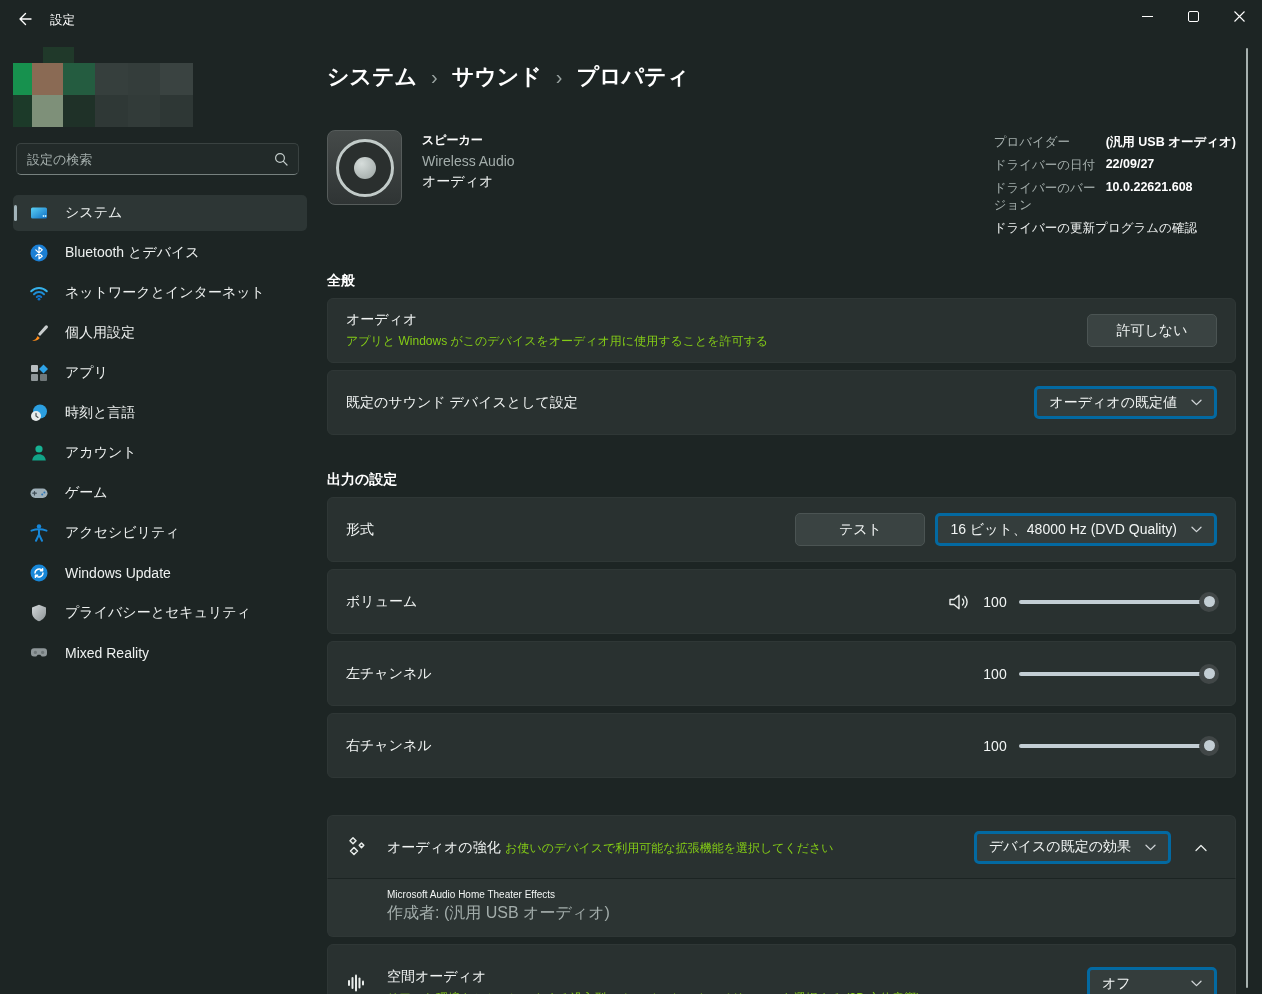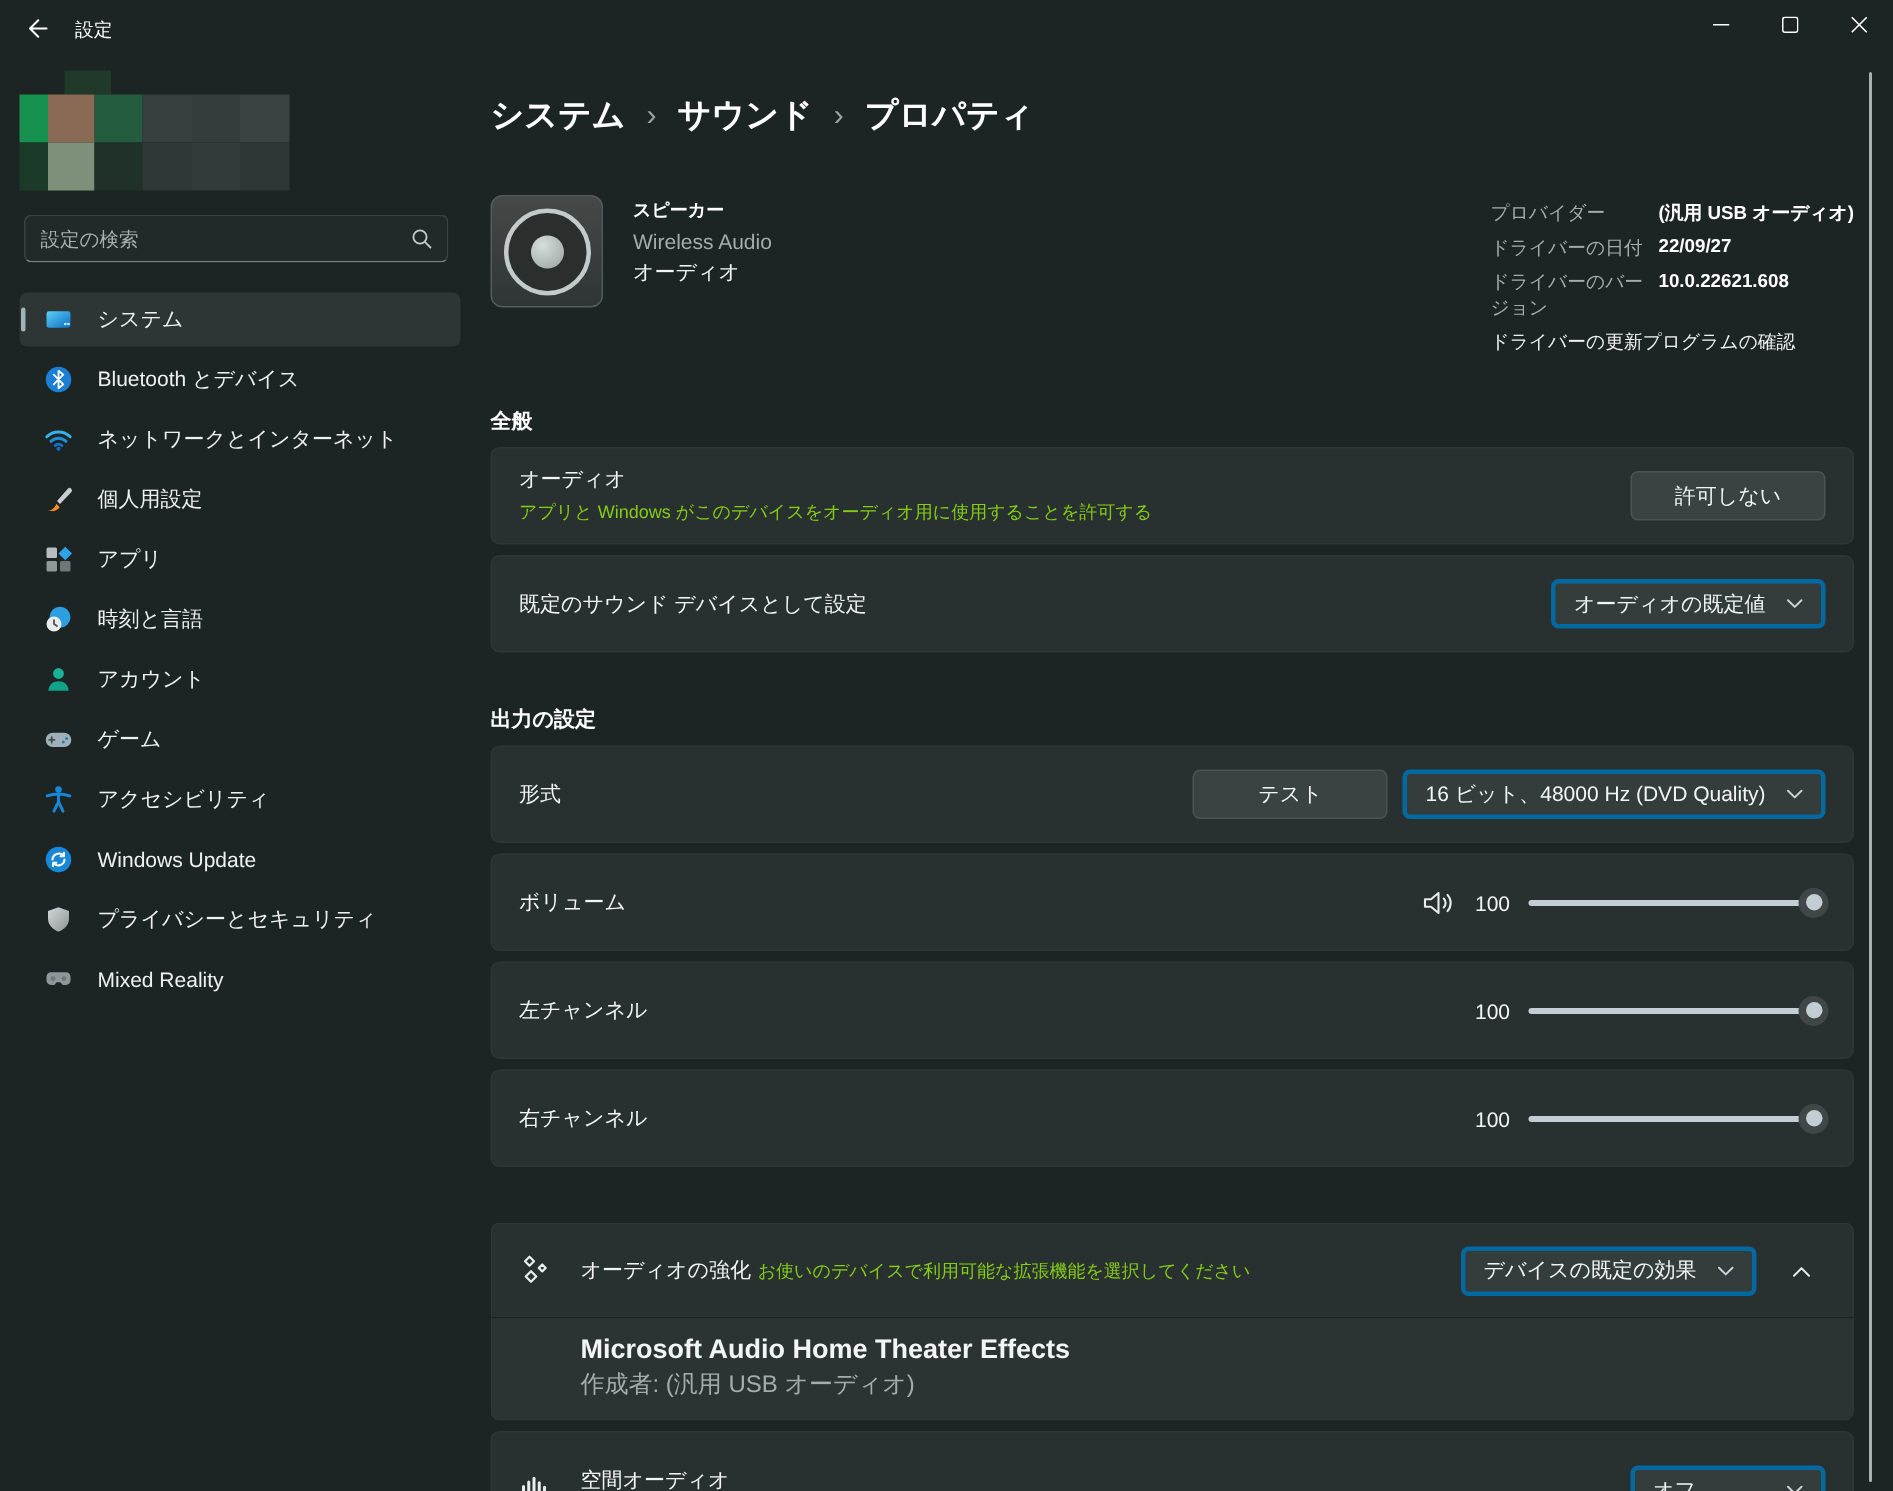--- a/index.html
+++ b/index.html
@@ -79,21 +79,21 @@
     background:#414747;display:flex;align-items:center;justify-content:center;}
   .slider-thumb::after{content:"";width:11px;height:11px;border-radius:50%;background:#c3ced4;}
   
   .card-group{margin-bottom:7px;}
   .card-group .exp-head{background:#293130;border:1px solid #2f3736;border-bottom:none;
     border-radius:6px 6px 0 0;display:flex;align-items:center;padding:0 18px;min-height:63px;box-sizing:border-box;}
   .exp-icon{width:22px;display:flex;justify-content:center;margin-right:19px;flex:none;}
   .exp-sub{background:#2c3433;border:1px solid #2f3736;border-top:1px solid #1c2423;
     border-radius:0 0 6px 6px;padding:10px 18px 12px 59px;box-sizing:border-box;min-height:57px;
     display:flex;flex-direction:column;justify-content:center;}
-  .sub-title{font-size:18px;color:#f2f5f4;font-weight:bold;}
+  .sub-title{font-size:10px;color:#f2f5f4;}
   .sub-author{font-size:16px;color:#a3adab;margin-top:3px;}
   .chev-up-btn{width:32px;height:32px;background:transparent;border:none;color:#e8ecea;cursor:pointer;
     display:flex;align-items:center;justify-content:center;border-radius:4px;}
   .spatial{align-items:flex-start;padding-top:12px;min-height:120px;}
   .spatial .right{margin-top:10px;}
   .scrollbar{position:absolute;left:1246px;top:48px;width:2px;height:940px;background:#a7b1af;border-radius:1px;cursor:pointer;}
 </style>
 </head>
 <body>
 

